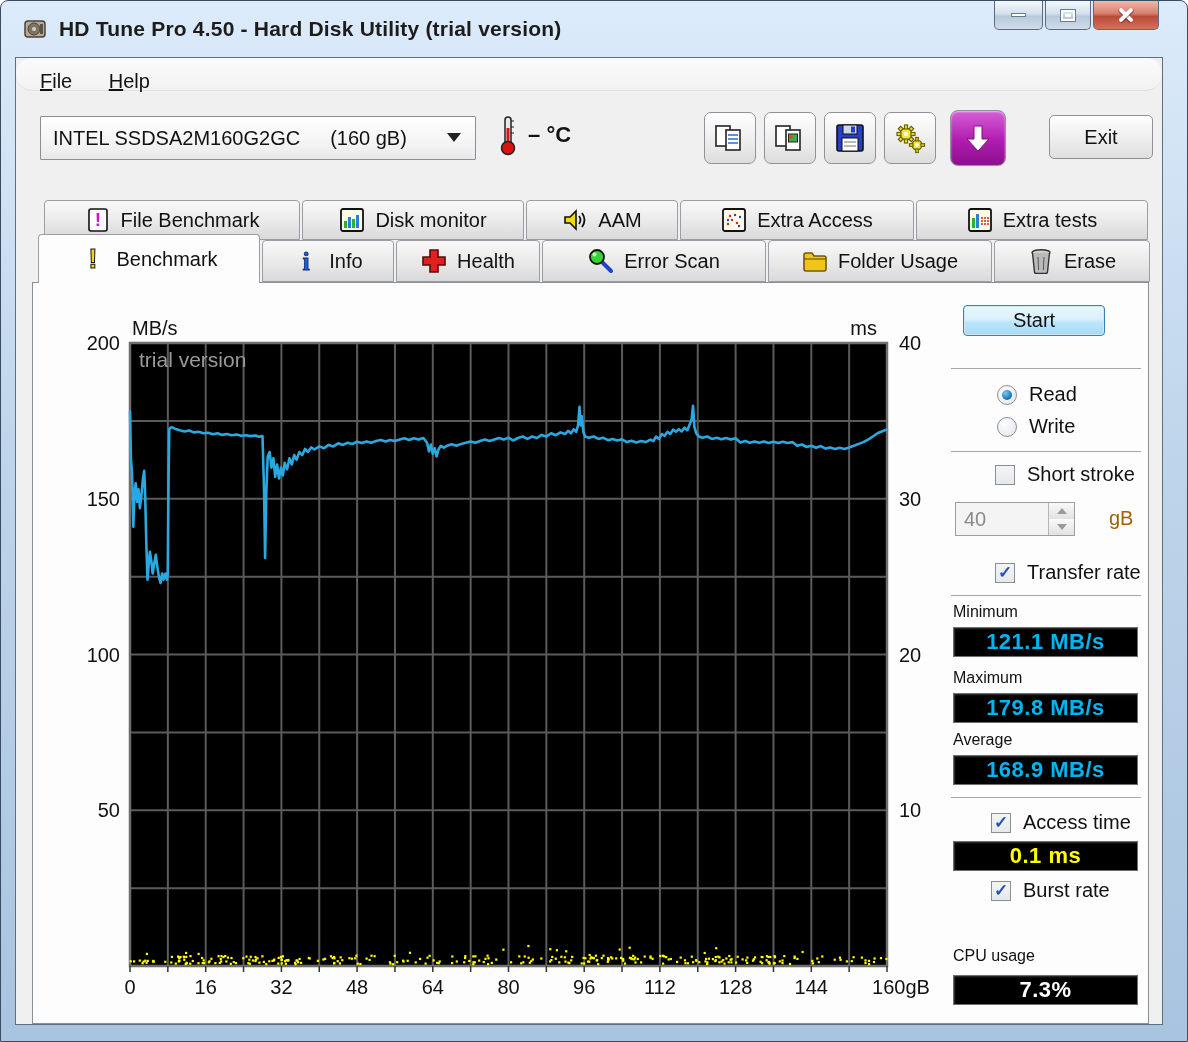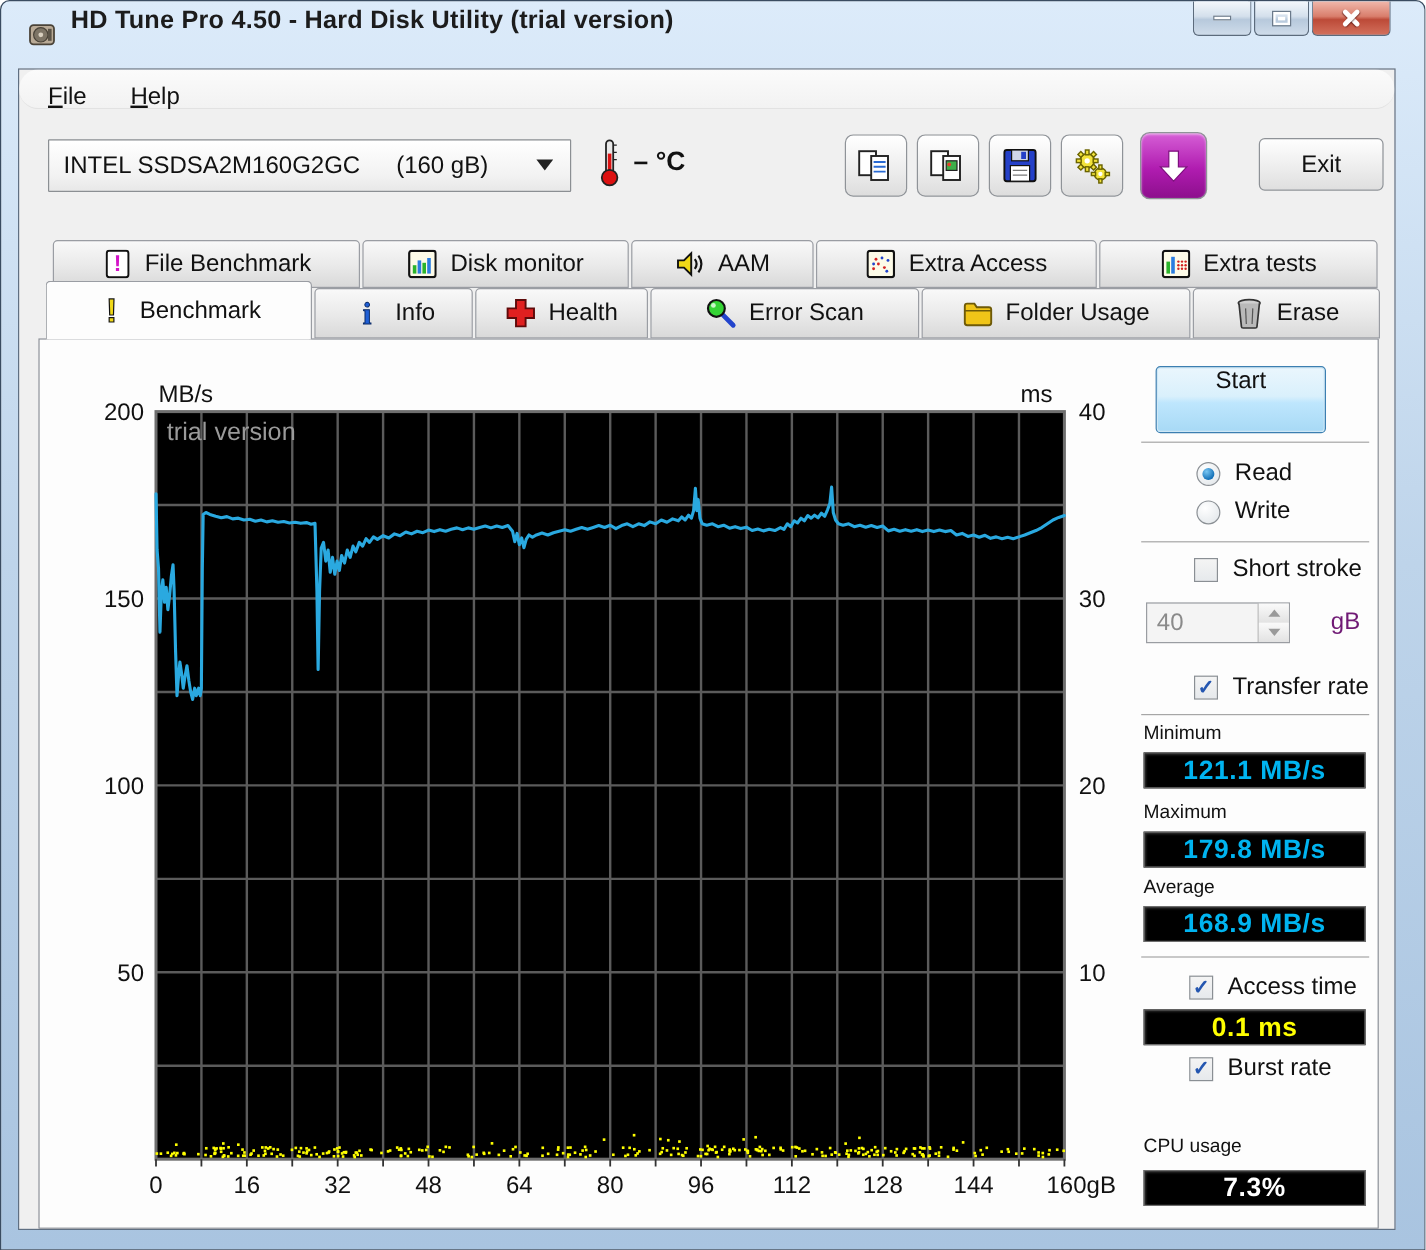--- a/index.html
+++ b/index.html
@@ -5,21 +5,21 @@
   * { margin:0; padding:0; box-sizing:border-box; }
   html,body { width:1188px; height:1042px; font-family:"Liberation Sans", sans-serif; }
   .window {
     position:relative; width:1188px; height:1042px;
     background:linear-gradient(180deg,#dcebfa 0%,#bed4ea 45%,#a9c4e0 100%);
     border:1px solid #3a4c61; border-radius:8px 8px 0 0; overflow:hidden;
   }
   
   .titlebar { position:absolute; left:0; top:0; width:100%; height:56px; }
   .app-icon { position:absolute; left:22px; top:16px; width:24px; height:24px; }
-  .title-text { position:absolute; left:58px; top:4px; font-size:21px; font-weight:bold; color:#1c1c1c; letter-spacing:.2px; }
+  .title-text { position:absolute; left:58px; top:16px; font-size:21px; font-weight:bold; color:#1c1c1c; letter-spacing:.2px; }
   .winbtns { position:absolute; top:0; right:28px; display:flex; }
   .winbtn {
     height:29px; border:1px solid #5c6b7c; border-top:none; border-radius:0 0 5px 5px;
     background:linear-gradient(180deg,#f4f8fc 0%,#d4e0ec 45%,#b7c9dc 55%,#cfdcea 100%);
     display:flex; align-items:center; justify-content:center; margin-left:2px; position:relative;
   }
   .winbtn.min { width:49px; } .winbtn.max { width:46px; }
   .winbtn.close { width:66px; background:linear-gradient(180deg,#f0b8ac 0%,#d97e6c 45%,#bc4a38 55%,#d3705c 100%); }
   .glyph-min { width:15px; height:4px; background:#fff; border:1px solid #6b7a8a; }
   .glyph-max { width:14px; height:11px; border:2px solid #fff; outline:1px solid #6b7a8a; background:transparent; position:relative; }
@@ -77,24 +77,24 @@
   
   .content {
     position:absolute; left:16px; top:224px; width:1117px; height:742px;
     background:#fdfdfd; border:1px solid #8b8f97;
   }
   
   .chart-svg { position:absolute; left:14px; top:20px; }
   
   .sep { position:absolute; left:918px; width:190px; height:1px; background:#a6a6a6; }
   .start-btn {
-    position:absolute; left:930px; top:22px; width:142px; height:56px;
+    position:absolute; left:930px; top:22px; width:142px; height:31px;
     border:1px solid #3c7fb1; border-radius:4px;
     background:linear-gradient(#eaf6fd,#d9f0fc 45%,#bee6fd 55%,#a7d9f5);
-    font-size:20px; color:#111; display:flex; align-items:flex-start; justify-content:center;
+    font-size:20px; color:#111; display:flex; align-items:center; justify-content:center;
     box-shadow:0 0 0 1px #cfe8f6 inset;
   }
   .radio-row,.check-row { position:absolute; display:flex; align-items:center; gap:12px; font-size:20px; color:#111;margin-left:32px; }
   .radio {
     width:20px; height:20px; border-radius:50%; border:1px solid #8a8f94;
     background:radial-gradient(circle at 35% 30%,#ffffff,#dfe4e8); position:relative;
   }
   .radio.selected::after {
     content:""; position:absolute; left:4px; top:4px; width:10px; height:10px; border-radius:50%;
     background:radial-gradient(circle at 35% 30%,#79c6f2,#1471b8 70%);
@@ -105,21 +105,21 @@
   }
   .spinbox {
     position:absolute; left:922px; top:219px; width:120px; height:34px; border:1px solid #9a9da2;
     background:#f4f4f4; display:flex; align-items:center;
   }
   .spinbox .val { flex:1; padding-left:8px; font-size:20px; color:#8a8a8a; }
   .spin-btns { width:26px; height:100%; border-left:1px solid #b5b5b5; display:flex; flex-direction:column; }
   .spin-btns div { flex:1; display:flex; align-items:center; justify-content:center; background:linear-gradient(#fafafa,#e2e2e2); }
   .arr-up { width:0;height:0;border-left:5px solid transparent;border-right:5px solid transparent;border-bottom:6px solid #9a9a9a; }
   .arr-dn { width:0;height:0;border-left:5px solid transparent;border-right:5px solid transparent;border-top:6px solid #9a9a9a; }
-  .unit-gb { position:absolute; left:1076px; top:224px; font-size:20px; color:#701a75; }
+  .unit-gb { position:absolute; left:1076px; top:224px; font-size:20px; color:#a16207; }
   .stat-label { position:absolute; left:920px; font-size:16px; color:#111; }
   .stat-box {
     position:absolute; left:920px; width:185px; height:30px; background:#000;
     border:1px solid #6e6e6e; box-shadow:inset 1px 1px 2px #333;
     display:flex; align-items:center; justify-content:center;
     font-size:22px; font-weight:bold; letter-spacing:.5px;
   }
   .icon-svg { display:block; }
 </style>
 </head>

